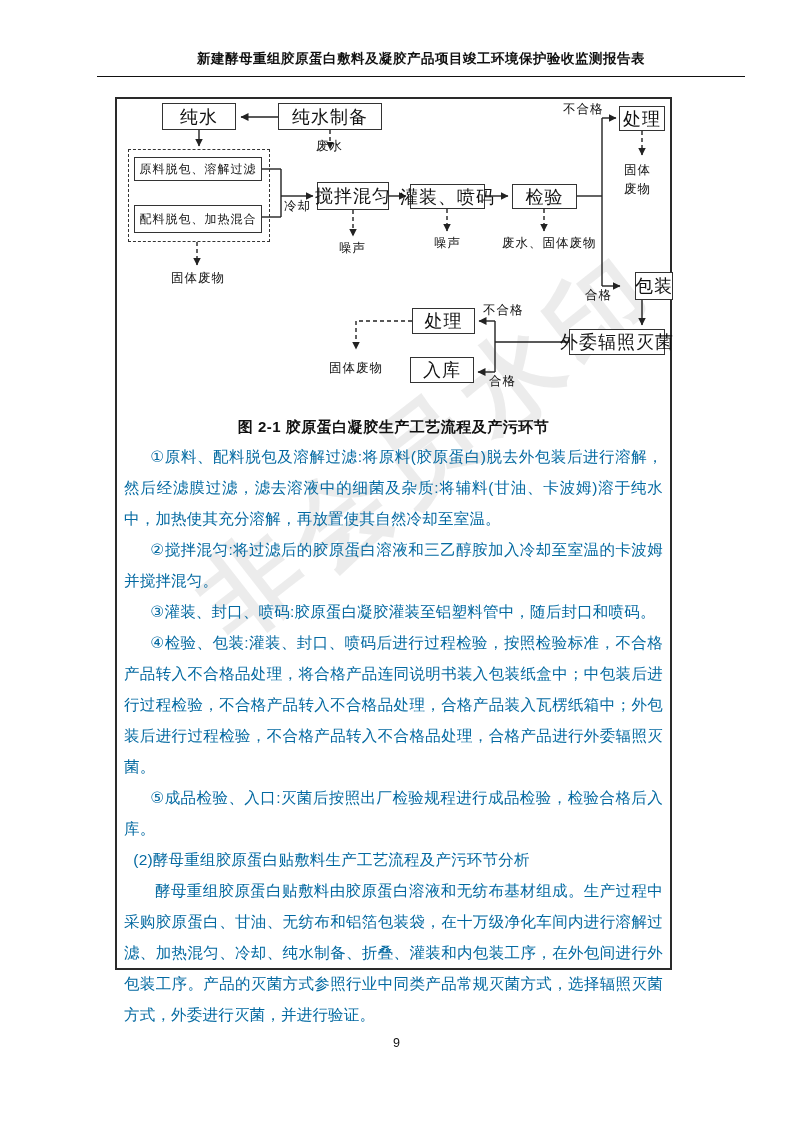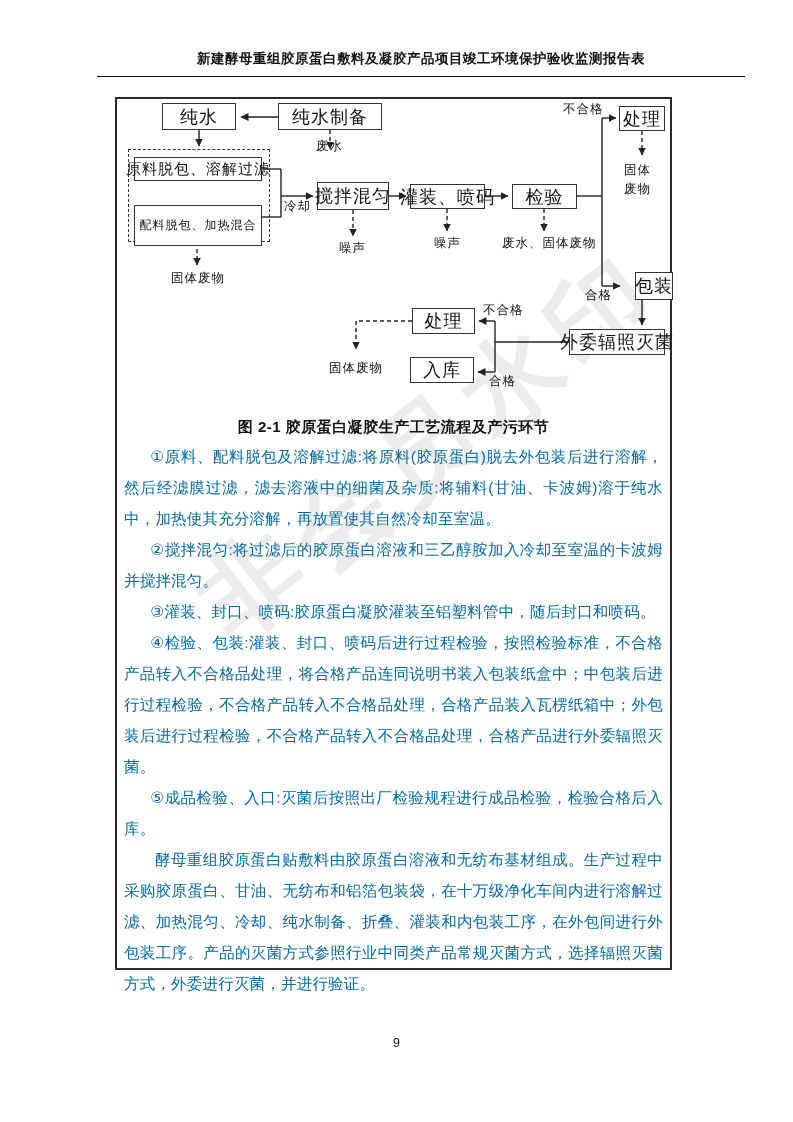--- a/index.html
+++ b/index.html
@@ -100,22 +100,22 @@
           <line x1="80" y1="143" x2="80" y2="166" marker-end="url(#ah)"></line>
           <line x1="295" y1="222" x2="239" y2="222"></line>
           <line x1="239" y1="222" x2="239" y2="250" marker-end="url(#ah)"></line>
         </g>
       </svg>
 
       <div class="fc-group" style="left:11px;top:50px;width:142px;height:93px;"></div>
 
       <div class="fc-node" style="left:45px;top:4px;width:74px;height:27px;">纯水</div>
       <div class="fc-node" style="left:161px;top:4px;width:104px;height:27px;">纯水制备</div>
-      <div class="fc-node" style="left:17px;top:58px;width:128px;height:24px;font-size:15px;">原料脱包、溶解过滤</div>
-      <div class="fc-node" style="left:17px;top:106px;width:128px;height:41px;font-size:12px;">配料脱包、加热混合</div>
+      <div class="fc-node" style="left:17px;top:58px;width:128px;height:24px;font-size:12px;">原料脱包、溶解过滤</div>
+      <div class="fc-node" style="left:17px;top:106px;width:128px;height:28px;font-size:12px;">配料脱包、加热混合</div>
       <div class="fc-node" style="left:200px;top:83px;width:72px;height:28px;">搅拌混匀</div>
       <div class="fc-node" style="left:293px;top:85px;width:75px;height:25px;">灌装、喷码</div>
       <div class="fc-node" style="left:395px;top:85px;width:65px;height:25px;">检验</div>
       <div class="fc-node" style="left:502px;top:7px;width:46px;height:25px;">处理</div>
       <div class="fc-node" style="left:518px;top:173px;width:38px;height:28px;">包装</div>
       <div class="fc-node" style="left:452px;top:230px;width:96px;height:26px;">外委辐照灭菌</div>
       <div class="fc-node" style="left:295px;top:209px;width:63px;height:26px;">处理</div>
       <div class="fc-node" style="left:293px;top:258px;width:64px;height:26px;">入库</div>
 
       <div class="fc-label" style="left:199px;top:40px;">废水</div>
@@ -133,20 +133,21 @@
     </div>
 
     <div class="figure-caption">图 2-1 胶原蛋白凝胶生产工艺流程及产污环节</div>
 
     <div class="text-area">
       <p class="para i1">①原料、配料脱包及溶解过滤:将原料(胶原蛋白)脱去外包装后进行溶解，然后经滤膜过滤，滤去溶液中的细菌及杂质:将辅料(甘油、卡波姆)溶于纯水中，加热使其充分溶解，再放置使其自然冷却至室温。</p>
       <p class="para i1">②搅拌混匀:将过滤后的胶原蛋白溶液和三乙醇胺加入冷却至室温的卡波姆并搅拌混匀。</p>
       <p class="para i1">③灌装、封口、喷码:胶原蛋白凝胶灌装至铝塑料管中，随后封口和喷码。</p>
       <p class="para i1">④检验、包装:灌装、封口、喷码后进行过程检验，按照检验标准，不合格产品转入不合格品处理，将合格产品连同说明书装入包装纸盒中；中包装后进行过程检验，不合格产品转入不合格品处理，合格产品装入瓦楞纸箱中；外包装后进行过程检验，不合格产品转入不合格品处理，合格产品进行外委辐照灭菌。</p>
       <p class="para i1">⑤成品检验、入口:灭菌后按照出厂检验规程进行成品检验，检验合格后入库。</p>
+      <p class="para ih">(2)酵母重组胶原蛋白贴敷料生产工艺流程及产污环节分析</p>
       <p class="para i2">酵母重组胶原蛋白贴敷料由胶原蛋白溶液和无纺布基材组成。生产过程中采购胶原蛋白、甘油、无纺布和铝箔包装袋，在十万级净化车间内进行溶解过滤、加热混匀、冷却、纯水制备、折叠、灌装和内包装工序，在外包间进行外包装工序。产品的灭菌方式参照行业中同类产品常规灭菌方式，选择辐照灭菌方式，外委进行灭菌，并进行验证。</p>
     </div>
 
   </div>
 
   <div class="page-number">9</div>
 
 </div>
 
 </body></html>

